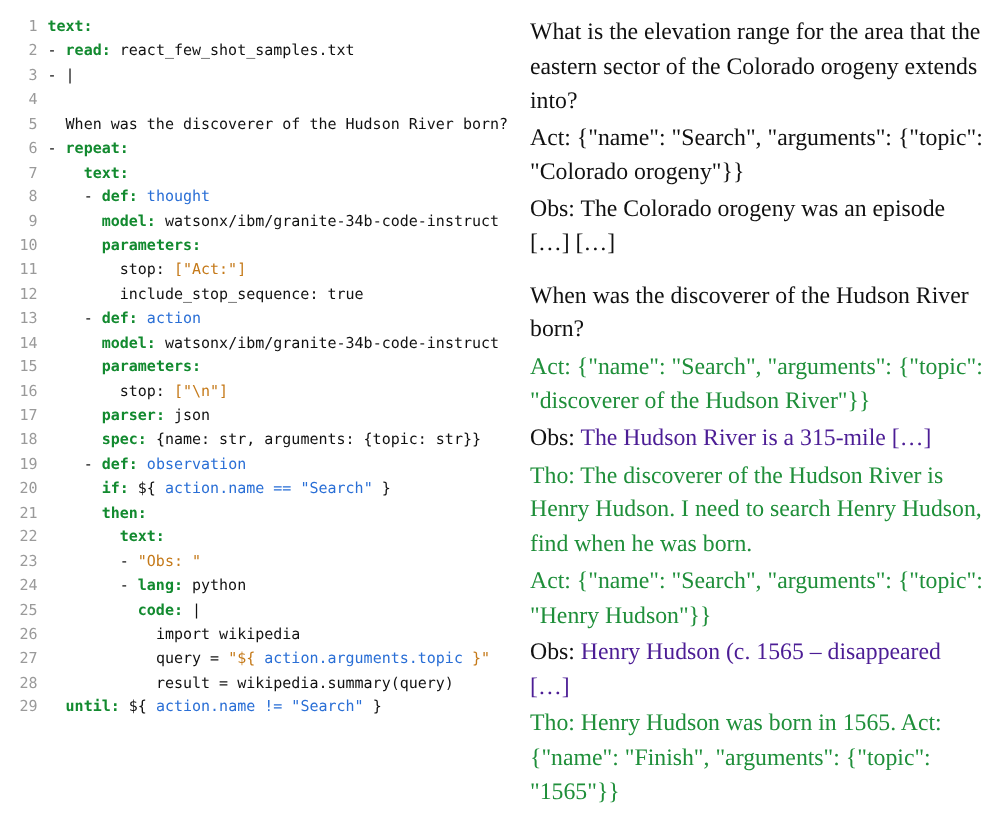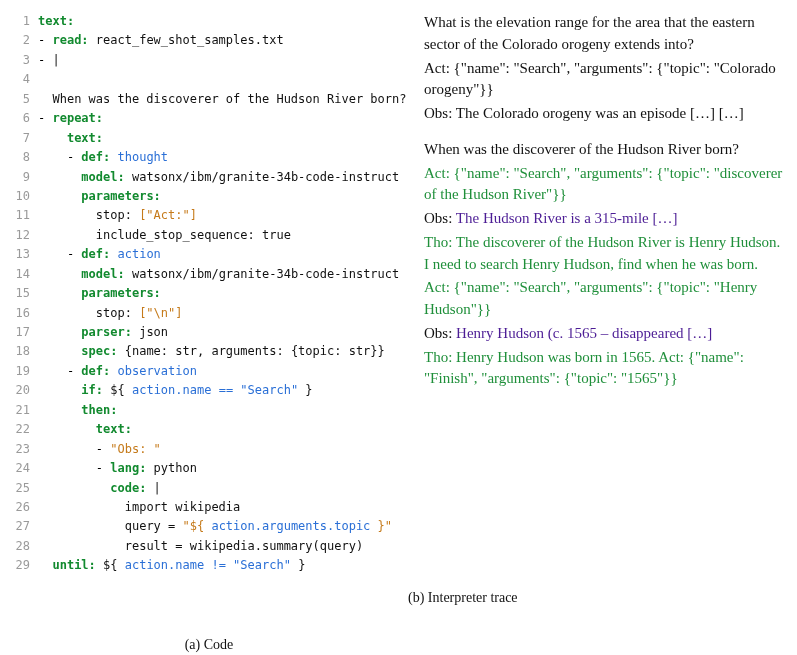--- a/index.html
+++ b/index.html
@@ -40,21 +40,21 @@
   }
   .key   { color: #128a2f; font-weight: bold; }
   .str   { color: #c57a1a; }
   .dash  { color: #000; }
   .var   { color: #2a6fd6; }
   .expr  { color: #2a6fd6; }
   .plain { color: #111; }
 
   .trace {
     font-family: Georgia, 'Times New Roman', serif;
-    font-size: 15px;
+    font-size: 19px;
     line-height: 1.45;
   }
   .trace p { margin: 0 0 2px 0; }
   .blank { height: 12px; }
   .green  { color: #1f8f3a; }
   .purple { color: #4c1d95; }
 
   .captions {
     display: flex;
     margin-top: 14px;

